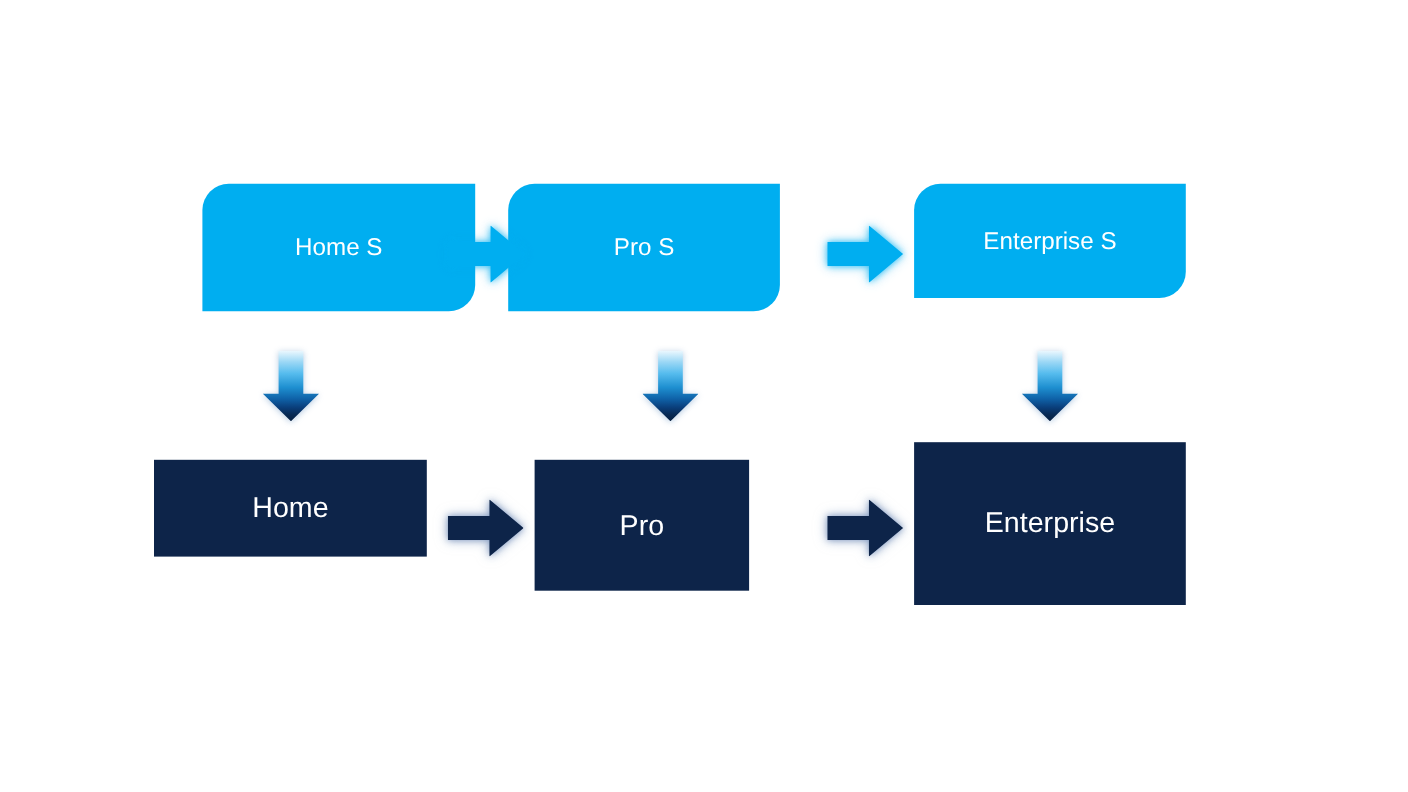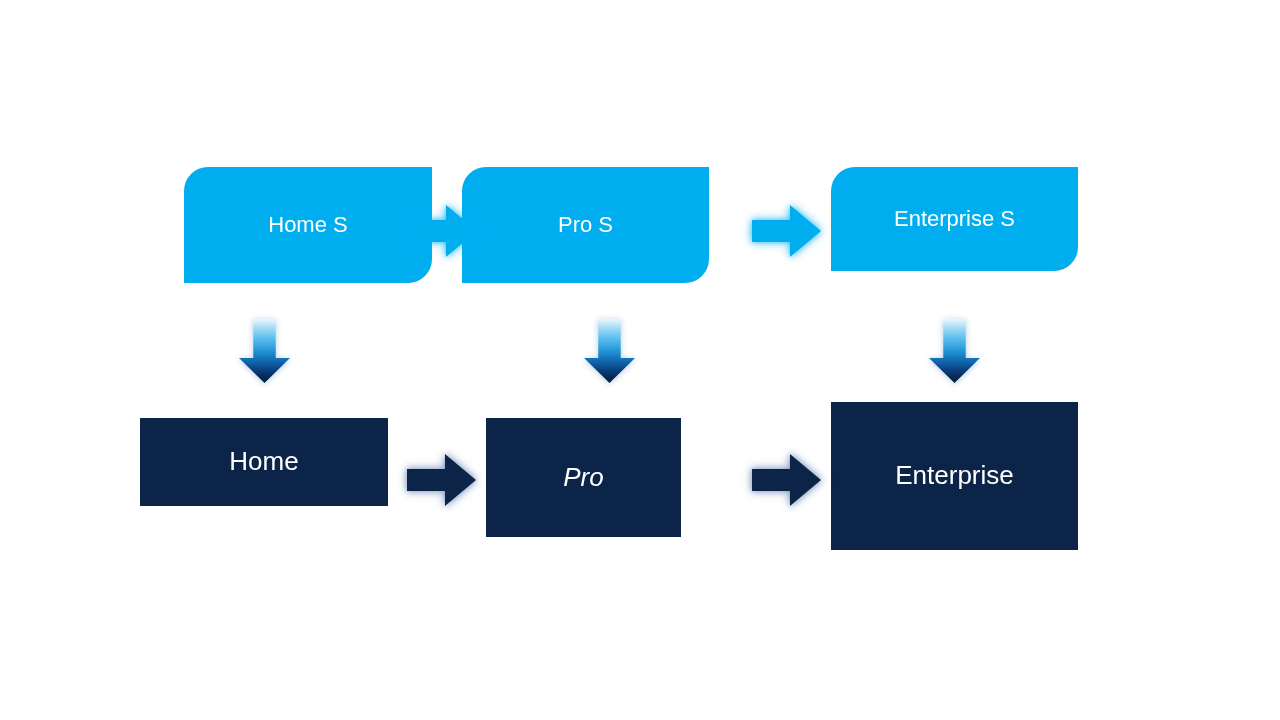--- a/index.html
+++ b/index.html
@@ -78,21 +78,21 @@
   <div class="arrow-wrap glow-soft" style="left:584px;top:319px;width:51px;height:64px;">
     <div class="shape down-arrow"></div>
   </div>
   <div class="arrow-wrap glow-soft" style="left:929px;top:319px;width:51px;height:64px;">
     <div class="shape down-arrow"></div>
   </div>
 
   <div class="node node-bottom" style="left:140px;top:418px;width:248px;height:88px;">
     <span>Home</span>
   </div>
-  <div class="node node-bottom" style="left:486px;top:418px;width:195px;height:119px;font-style:italic;">
+  <div class="node node-bottom" style="left:486px;top:418px;width:195px;height:119px;">
     <span>Pro</span>
   </div>
   <div class="node node-bottom" style="left:831px;top:402px;width:247px;height:148px;">
     <span>Enterprise</span>
   </div>
 
   <div class="arrow-wrap glow-dark" style="left:407px;top:454px;width:69px;height:52px;">
     <div class="shape right-arrow dark"></div>
   </div>
   <div class="arrow-wrap glow-dark" style="left:752px;top:454px;width:69px;height:52px;">

